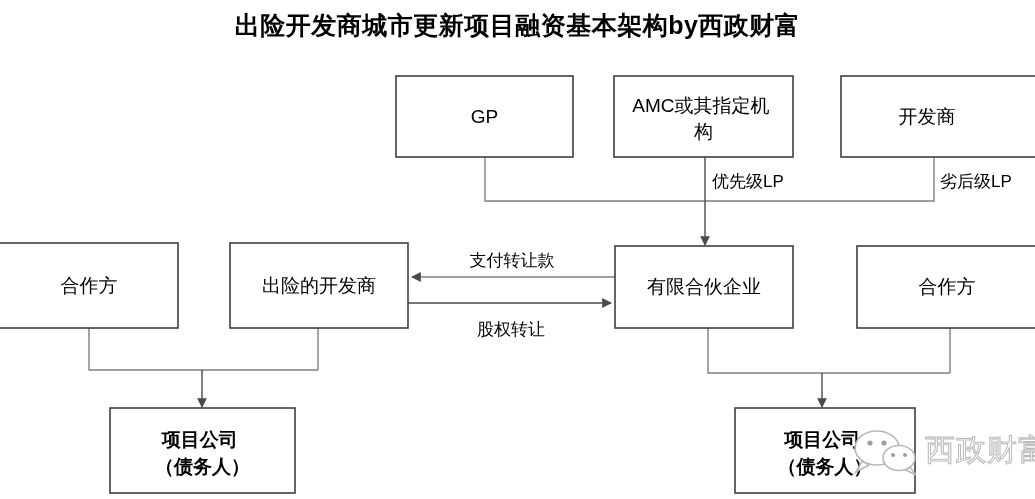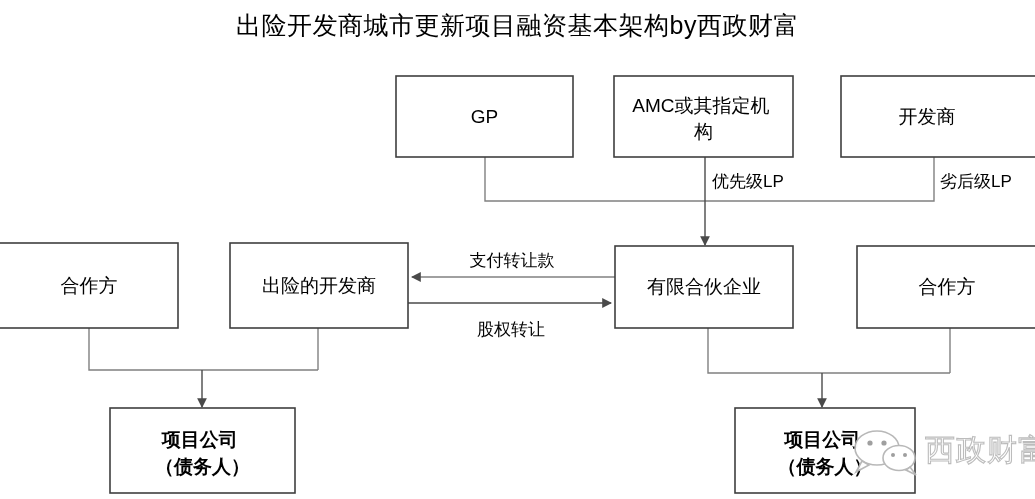--- a/index.html
+++ b/index.html
@@ -21,21 +21,21 @@
     width: 1035px;
     height: 499px;
   }
   .page-title {
     position: absolute;
     top: 9px;
     left: 0;
     width: 1035px;
     text-align: center;
     font-size: 25px;
-    font-weight: normal;
+    font-weight: bold;
     color: #000000;
     letter-spacing: 0.5px;
   }
   svg.flow {
     position: absolute;
     top: 0;
     left: 0;
     width: 1035px;
     height: 499px;
   }

